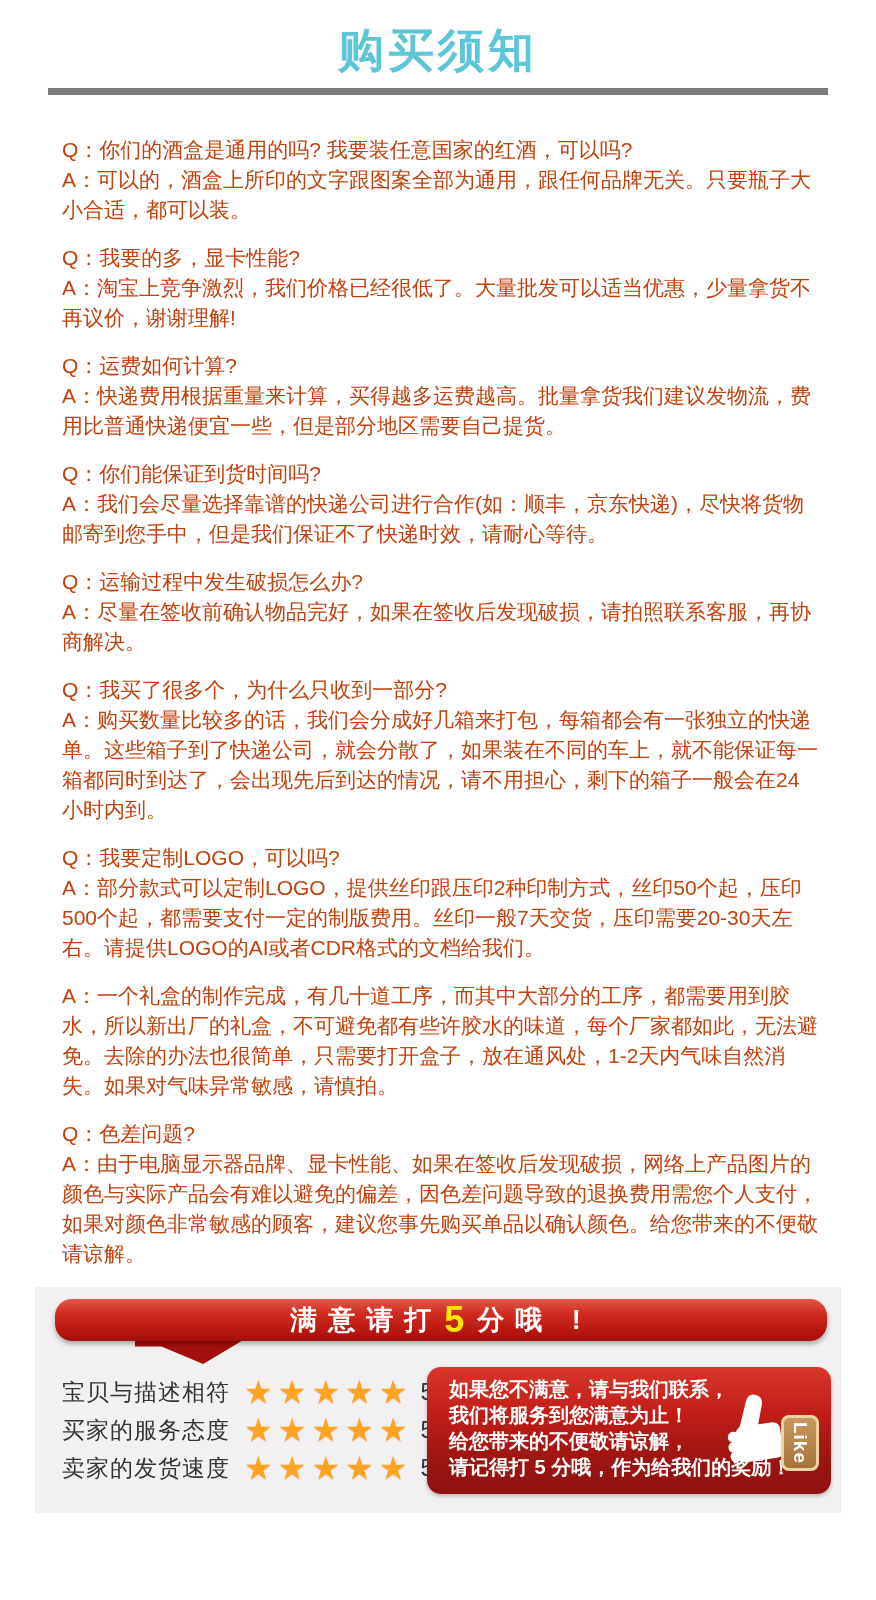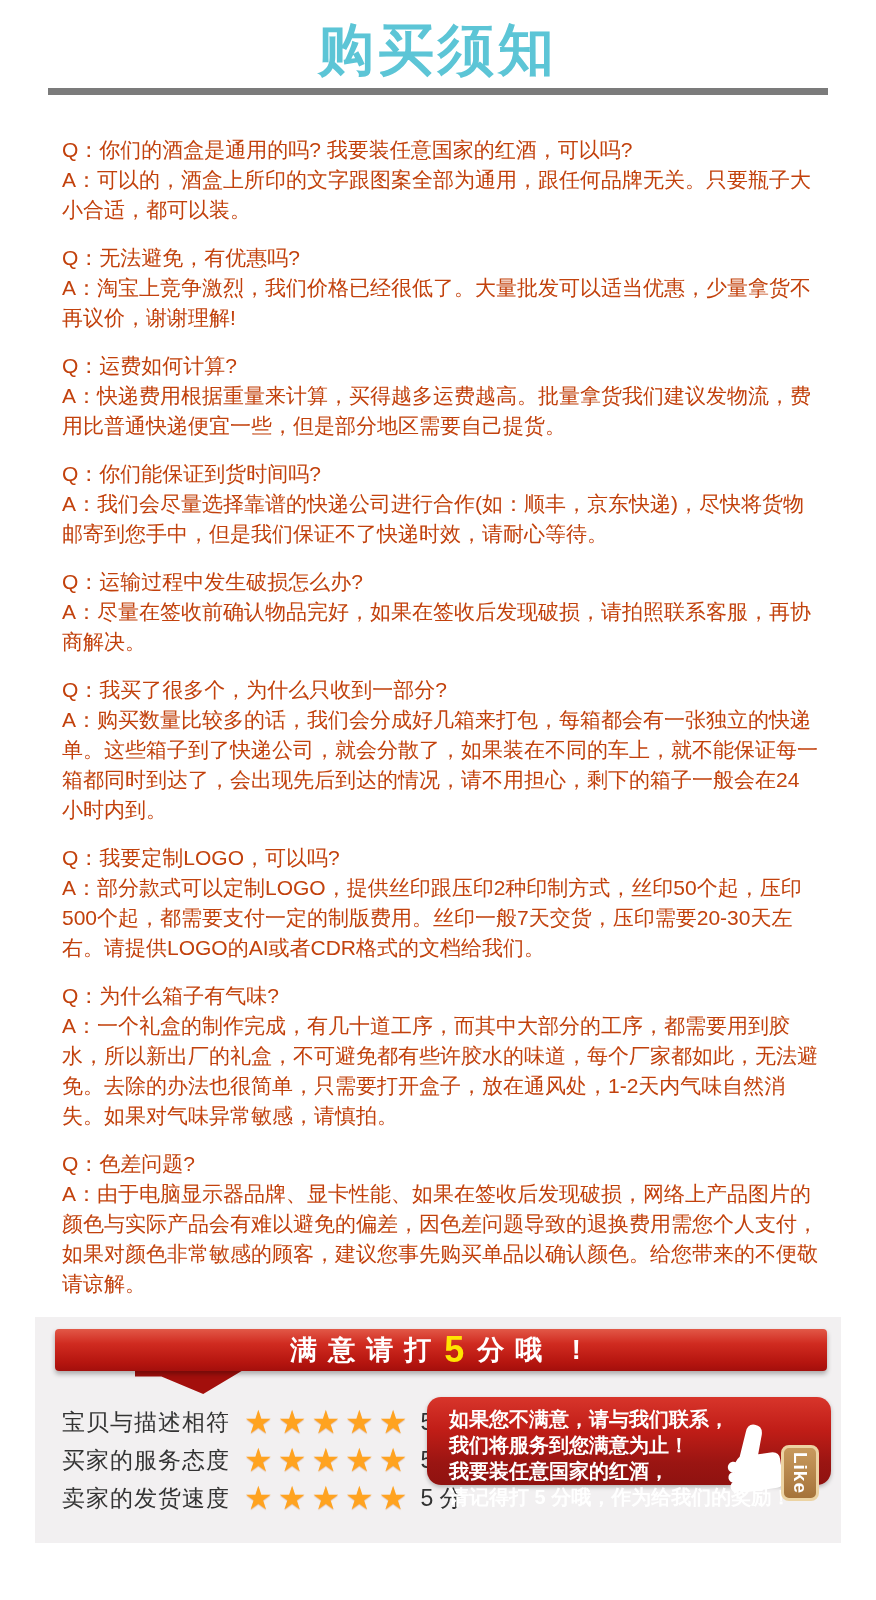--- a/index.html
+++ b/index.html
@@ -8,21 +8,21 @@
     width: 876px; height: 1600px;
     background: #ffffff;
     font-family: "Liberation Sans", sans-serif;
     overflow: hidden;
     position: relative;
   }
   
   .header { padding-top: 22px; }
   .page-title {
     text-align: center;
-    font-size: 56px;
+    font-size: 46px;
     font-weight: bold;
     color: #5cc5d6;
     letter-spacing: 4px;
     line-height: 56px;
   }
   .title-divider {
     margin: 10px 48px 0 48px;
     height: 7px;
     background: #7b7b7b;
   }
@@ -41,21 +41,21 @@
     position: relative;
     margin: 16px 35px 0 35px;
     width: 806px;
     height: 226px;
     background: #f2f0f1;
   }
   .banner {
     position: absolute;
     left: 20px; top: 12px;
     width: 772px; height: 42px;
-    border-radius: 4px;
+    border-radius: 17px;
     background: linear-gradient(180deg, #e25847 0%, #d02b20 35%, #b5150f 80%, #a30f0c 100%);
     box-shadow: 0 3px 5px rgba(0,0,0,0.30);
     display: flex;
     align-items: flex-start;
     justify-content: center;
     z-index: 2;
   }
   .banner-text {
     color: #ffffff;
     font-weight: bold;
@@ -104,21 +104,21 @@
     line-height: 1;
   }
   .rating-score {
     font-size: 23px;
     color: #333333;
   }
   
   .contact-box {
     position: absolute;
     top: 80px; right: 10px;
-    width: 404px; height: 88px;
+    width: 404px; height: 127px;
     border-radius: 14px;
     background: linear-gradient(180deg, #d8352b 0%, #c01d17 38%, #9a1512 75%, #8f1210 100%);
     box-shadow: 0 2px 4px rgba(0,0,0,0.25);
     padding: 9px 14px 8px 22px;
     color: #ffffff;
     font-weight: bold;
     font-size: 20px;
     line-height: 26px;
   }
   .contact-line { white-space: nowrap; }
@@ -159,21 +159,21 @@
   <div class="page-title">购买须知</div>
   <div class="title-divider"></div>
 </div>
 
 <div class="faq">
   <div class="faq-block">
     <div class="faq-q">Q：你们的酒盒是通用的吗? 我要装任意国家的红酒，可以吗?</div>
     <div class="faq-a">A：可以的，酒盒上所印的文字跟图案全部为通用，跟任何品牌无关。只要瓶子大小合适，都可以装。</div>
   </div>
   <div class="faq-block">
-    <div class="faq-q">Q：无法避免，有优惠吗?</div>
+    <div class="faq-q">Q：我要的多，显卡性能?</div>
     <div class="faq-a">A：淘宝上竞争激烈，我们价格已经很低了。大量批发可以适当优惠，少量拿货不再议价，谢谢理解!</div>
   </div>
   <div class="faq-block">
     <div class="faq-q">Q：运费如何计算?</div>
     <div class="faq-a">A：快递费用根据重量来计算，买得越多运费越高。批量拿货我们建议发物流，费用比普通快递便宜一些，但是部分地区需要自己提货。</div>
   </div>
   <div class="faq-block">
     <div class="faq-q">Q：你们能保证到货时间吗?</div>
     <div class="faq-a">A：我们会尽量选择靠谱的快递公司进行合作(如：顺丰，京东快递)，尽快将货物邮寄到您手中，但是我们保证不了快递时效，请耐心等待。</div>
   </div>
@@ -183,21 +183,20 @@
   </div>
   <div class="faq-block">
     <div class="faq-q">Q：我买了很多个，为什么只收到一部分?</div>
     <div class="faq-a">A：购买数量比较多的话，我们会分成好几箱来打包，每箱都会有一张独立的快递单。这些箱子到了快递公司，就会分散了，如果装在不同的车上，就不能保证每一箱都同时到达了，会出现先后到达的情况，请不用担心，剩下的箱子一般会在24小时内到。</div>
   </div>
   <div class="faq-block">
     <div class="faq-q">Q：我要定制LOGO，可以吗?</div>
     <div class="faq-a">A：部分款式可以定制LOGO，提供丝印跟压印2种印制方式，丝印50个起，压印500个起，都需要支付一定的制版费用。丝印一般7天交货，压印需要20-30天左右。请提供LOGO的AI或者CDR格式的文档给我们。</div>
   </div>
   <div class="faq-block">
-    <div class="faq-q">Q：为什么箱子有气味?</div>
     <div class="faq-a">A：一个礼盒的制作完成，有几十道工序，而其中大部分的工序，都需要用到胶水，所以新出厂的礼盒，不可避免都有些许胶水的味道，每个厂家都如此，无法避免。去除的办法也很简单，只需要打开盒子，放在通风处，1-2天内气味自然消失。如果对气味异常敏感，请慎拍。</div>
   </div>
   <div class="faq-block">
     <div class="faq-q">Q：色差问题?</div>
     <div class="faq-a">A：由于电脑显示器品牌、显卡性能、如果在签收后发现破损，网络上产品图片的颜色与实际产品会有难以避免的偏差，因色差问题导致的退换费用需您个人支付，如果对颜色非常敏感的顾客，建议您事先购买单品以确认颜色。给您带来的不便敬请谅解。</div>
   </div>
 </div>
 
 <div class="promo">
 
@@ -225,21 +224,21 @@
     <div class="rating-row">
       <span class="rating-label">卖家的发货速度</span>
       <span class="rating-stars">★★★★★</span>
       <span class="rating-score">5 分</span>
     </div>
   </div>
 
   <div class="contact-box">
     <div class="contact-line">如果您不满意，请与我们联系，</div>
     <div class="contact-line">我们将服务到您满意为止！</div>
-    <div class="contact-line">我要装任意国家的红酒，</div>
+    <div class="contact-line">给您带来的不便敬请谅解，</div>
     <div class="contact-line">请记得打 5 分哦，作为给我们的奖励！</div>
 
     <div class="thumb-wrap">
       <svg class="thumb-icon" viewBox="0 0 100 100">
         <g fill="#ffffff">
           <path d="M36 92 L74 92 Q83 92 83 82 L83 56 Q83 46 72 46 L56 46 L64 22 Q67 11 57 8 Q48 5 44 16 L32 46 Q23 52 23 63 L23 82 Q23 92 36 92 Z"></path>
           <circle cx="22" cy="58" r="7"></circle>
           <circle cx="21" cy="71" r="7"></circle>
           <circle cx="22" cy="83" r="7"></circle>
         </g>

